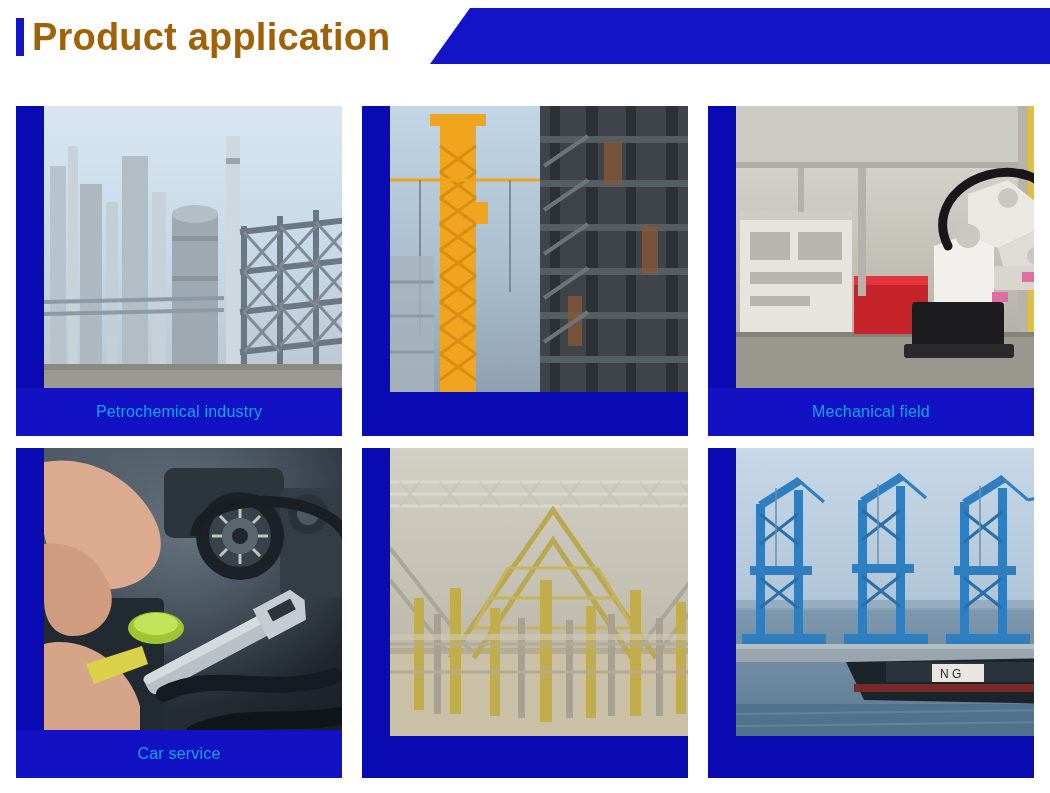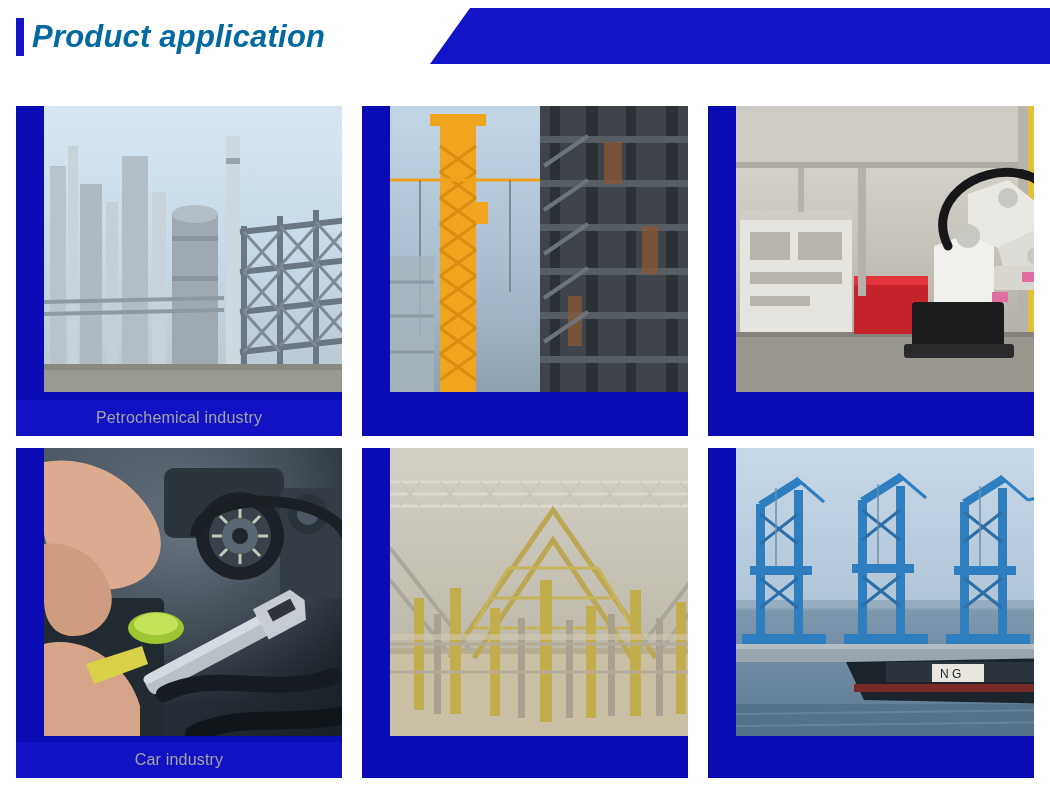--- a/index.html
+++ b/index.html
@@ -35,27 +35,26 @@
     left: 16px;
     top: 18px;
     width: 8px;
     height: 38px;
     background: #1313c8;
   }
   .header-title {
     position: absolute;
     left: 32px;
     top: 16px;
-    font-size: 31px;
+    font-size: 38px;
     font-weight: bold;
-    color: #0369a1;
+    color: #a16207;
     letter-spacing: 0.2px;
     line-height: 42px;
     white-space: nowrap;
-    font-style: italic;
   }
 
   
   .grid {
     position: absolute;
     left: 16px;
     top: 106px;
     width: 1018px;
     display: grid;
     grid-template-columns: repeat(3, 326px);
@@ -77,23 +76,23 @@
     width: 326px;
     height: 286px;
     overflow: hidden;
     margin-left: 16px;
   }
   .card-caption {
     position: absolute;
     left: 0;
     bottom: 0;
     width: 326px;
-    height: 36px;
+    height: 48px;
     background: #1212c4;
-    color: #a3a3a3;
+    color: #0ea5e9;
     font-size: 16px;
     display: flex;
     align-items: center;
     justify-content: center;
     text-align: center;
     letter-spacing: 0.2px;
   }
   .card.tall .card-photo { height: 288px; }
 </style>
 </head>
@@ -317,20 +316,21 @@
         <path d="M286 68 C 316 74, 320 104, 308 126" stroke="#17171a" stroke-width="9" fill="none" stroke-linecap="round"></path>
 
         <rect x="258" y="160" width="44" height="24" rx="3" fill="#d9d6cf"></rect>
         <rect x="286" y="166" width="22" height="10" fill="#e06ea0"></rect>
         <rect x="256" y="186" width="16" height="10" fill="#e06ea0"></rect>
 
         <rect x="122" y="62" width="8" height="128" fill="#b6b2ab"></rect>
         <rect x="62" y="62" width="6" height="44" fill="#b6b2ab"></rect>
       </svg>
     </div>
+    <div class="card-caption">Mechanical field</div>
   </div>
 
   <div class="card tall">
     <div class="card-photo">
       <svg width="326" height="288" viewBox="0 0 326 288" preserveAspectRatio="none">
         <defs>
           <linearGradient id="g4bg" x1="0" y1="0" x2="1" y2="1">
             <stop offset="0%" stop-color="#4a5560"></stop>
               <stop offset="45%" stop-color="#2d3640"></stop>
             <stop offset="100%" stop-color="#171d24"></stop>
@@ -380,21 +380,21 @@
           <path d="M226 190 L268 190 L276 206 L268 224 L226 224 Z" fill="#c6ccd2"></path>
           <rect x="238" y="198" width="26" height="12" fill="#2e343a"></rect>
         </g>
 
         <path d="M42 216 L98 198 L104 216 L50 236 Z" fill="#d9d248"></path>
 
         <path d="M120 246 C 170 220, 230 250, 290 228" stroke="#161b21" stroke-width="16" fill="none" stroke-linecap="round"></path>
         <path d="M150 286 C 200 262, 250 282, 326 262" stroke="#10151a" stroke-width="18" fill="none" stroke-linecap="round"></path>
       </svg>
     </div>
-    <div class="card-caption">Car industry</div>
+    <div class="card-caption">Car service</div>
   </div>
 
   <div class="card tall">
     <div class="card-photo">
       <svg width="326" height="288" viewBox="0 0 326 288" preserveAspectRatio="none">
         <defs>
           <linearGradient id="g5bg" x1="0" y1="0" x2="0" y2="1">
             <stop offset="0%" stop-color="#d2cfc4"></stop>
               <stop offset="50%" stop-color="#c4c0b2"></stop>
             <stop offset="100%" stop-color="#b5ae9b"></stop>

